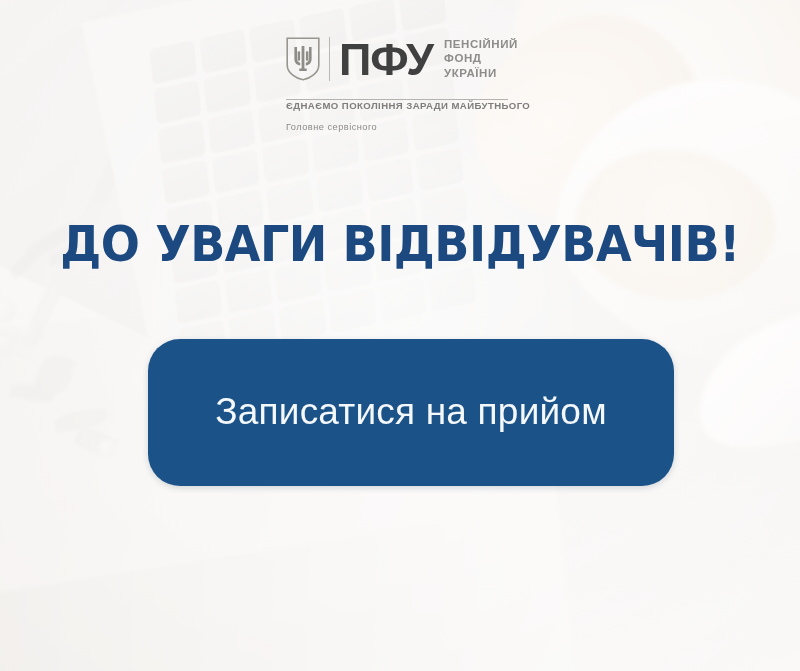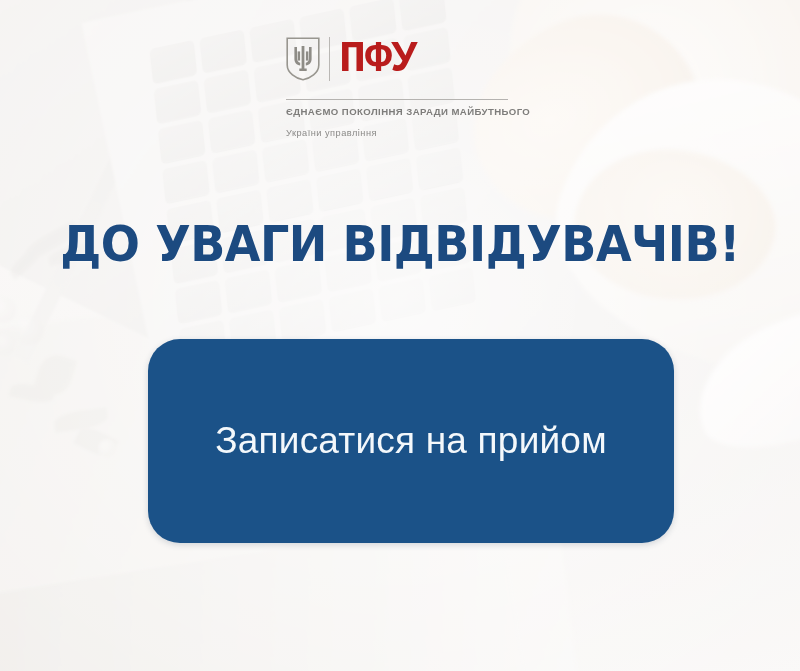--- a/index.html
+++ b/index.html
@@ -222,26 +222,26 @@
     height: 44px;
     flex: 0 0 auto;
   }
   .logo-divider {
     width: 1px;
     height: 44px;
     background: #b9b7b4;
     flex: 0 0 auto;
   }
   .pfu-mark {
-    font-family: Liberation Mono, monospace;
+    font-family: Liberation Sans, sans-serif;
     font-weight: 700;
     font-size: 45px;
     line-height: 1;
     letter-spacing: -1px;
-    color: #b91c1c;
+    color: #404040;
     flex: 0 0 auto;
   }
   .pfu-words {
     display: flex;
     flex-direction: column;
     justify-content: center;
     gap: 1px;
     color: #8d8c8a;
     font-size: 11.5px;
     font-weight: 700;
@@ -249,21 +249,20 @@
     line-height: 1.18;
     margin-left: 2px;
   }
   .rule {
     margin-top: 9px;
     width: 222px;
     height: 1px;
     background: #b5b3b0;
   }
   .tagline {
-    margin-top: 6px;
     font-size: 9.6px;
     font-weight: 600;
     letter-spacing: .42px;
     color: #7e7d7b;
     white-space: nowrap;
   }
   .dept {
     margin-top: 10px;
     color: #8a8987;
     font-size: 9.2px;
@@ -290,21 +289,21 @@
     transform-origin: 50% 50%;
     text-shadow: 0 1px 0 rgba(255,255,255,.35);
   }
 
   
   .callout {
     position: absolute;
     left: 148px;
     top: 339px;
     width: 526px;
-    height: 204px;
+    height: 147px;
     background: #1b5288;
     border-radius: 32px;
     box-shadow: 0 2px 6px rgba(40,60,90,.18);
     display: flex;
     flex-direction: column;
     align-items: center;
     justify-content: center;
     gap: 4px;
   }
   .callout-line {
@@ -419,28 +418,33 @@
           <path d="M11.6 14.4 h2.5 v9.2 h-2.5 Z"></path>
           <path d="M19.9 14.4 h2.5 v9.2 h-2.5 Z"></path>
           <path d="M13.3 31.6 h7.4 v2.4 h-7.4 Z"></path>
         </g>
       </svg>
 
       <div class="logo-divider"></div>
 
       <div class="pfu-mark">ПФУ</div>
 
+      <div class="pfu-words">
+        <span>ПЕНСІЙНИЙ</span>
+        <span>ФОНД</span>
+        <span>УКРАЇНИ</span>
+      </div>
     </div>
 
     <div class="rule"></div>
 
     <div class="tagline">ЄДНАЄМО ПОКОЛІННЯ ЗАРАДИ МАЙБУТНЬОГО</div>
 
     <div class="dept">
-      <div class="dept-line1">України  управління</div>
+      <div class="dept-line1">Головне  сервісного</div>
     </div>
   </div>
 
   <div class="headline">ДО УВАГИ ВІДВІДУВАЧІВ!</div>
 
   <div class="callout">
     <div class="callout-line">Записатися на прийом</div>
   </div>
 
 </div>

